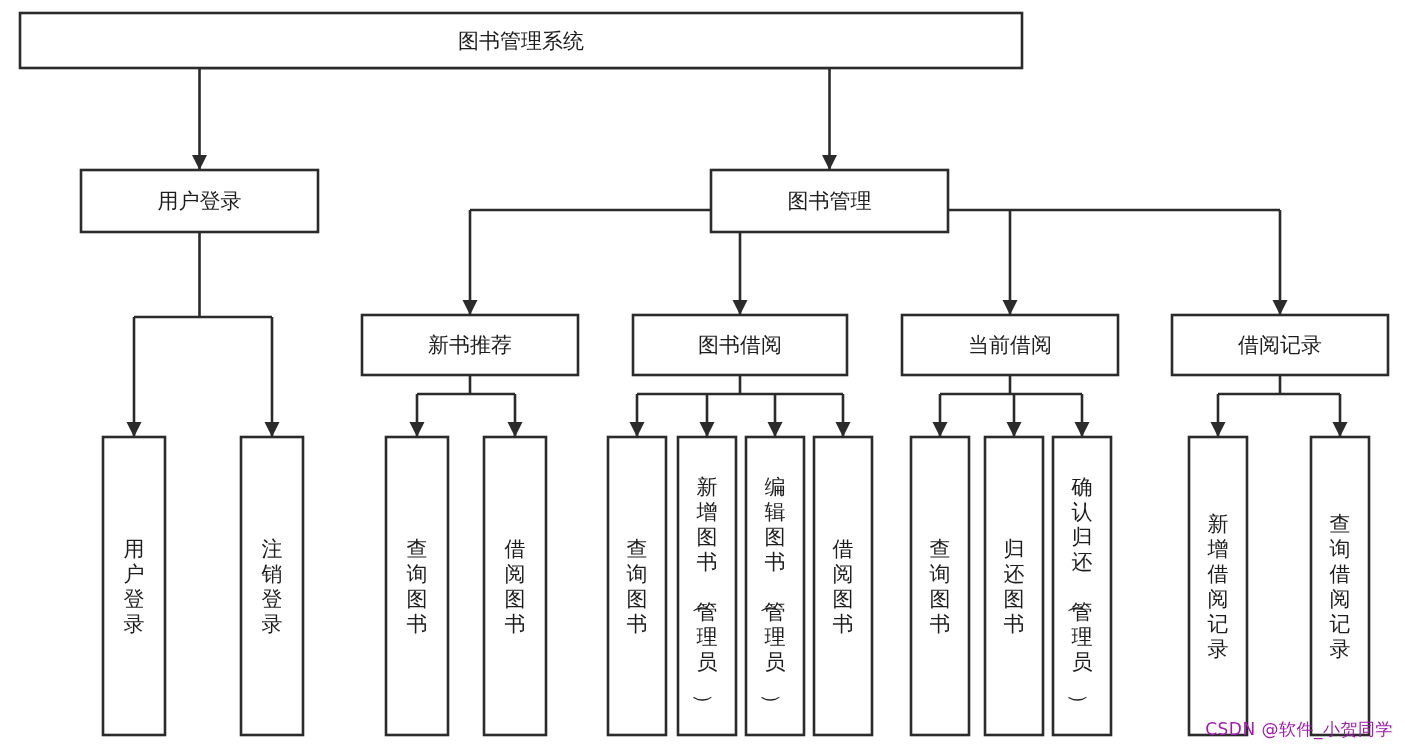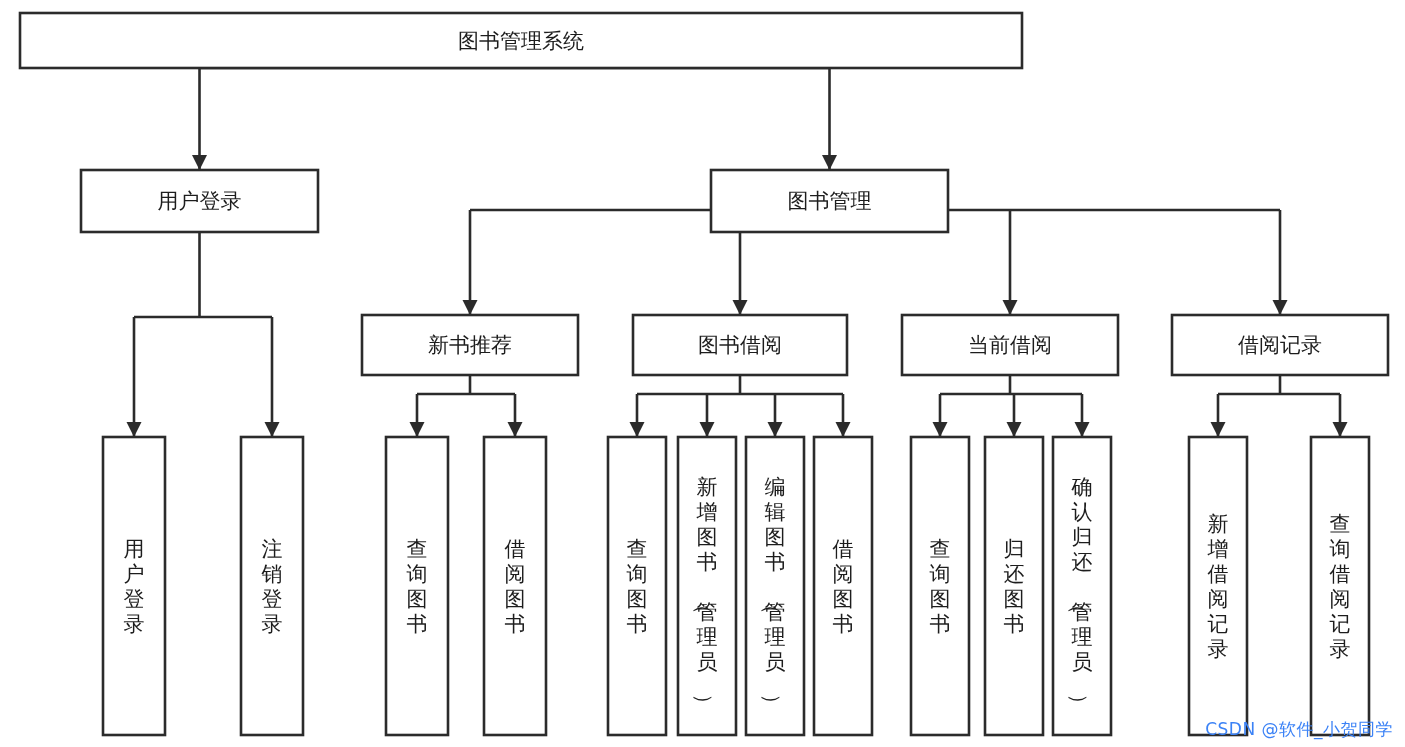--- a/index.html
+++ b/index.html
@@ -54,21 +54,21 @@
     font-size: 21px;
     fill: #1d1d1d;
     text-anchor: middle;
   }
   .watermark {
     position: absolute;
     right: 12px;
     bottom: 6px;
     font-family: "DejaVu Sans", "Liberation Sans", sans-serif;
     font-size: 17px;
-    color: #3b82f6;
+    color: #a21caf;
     letter-spacing: 0.5px;
     white-space: nowrap;
     user-select: none;
   }
 </style>
 </head>
 <body>
 
 <div id="diagram-root">
 

